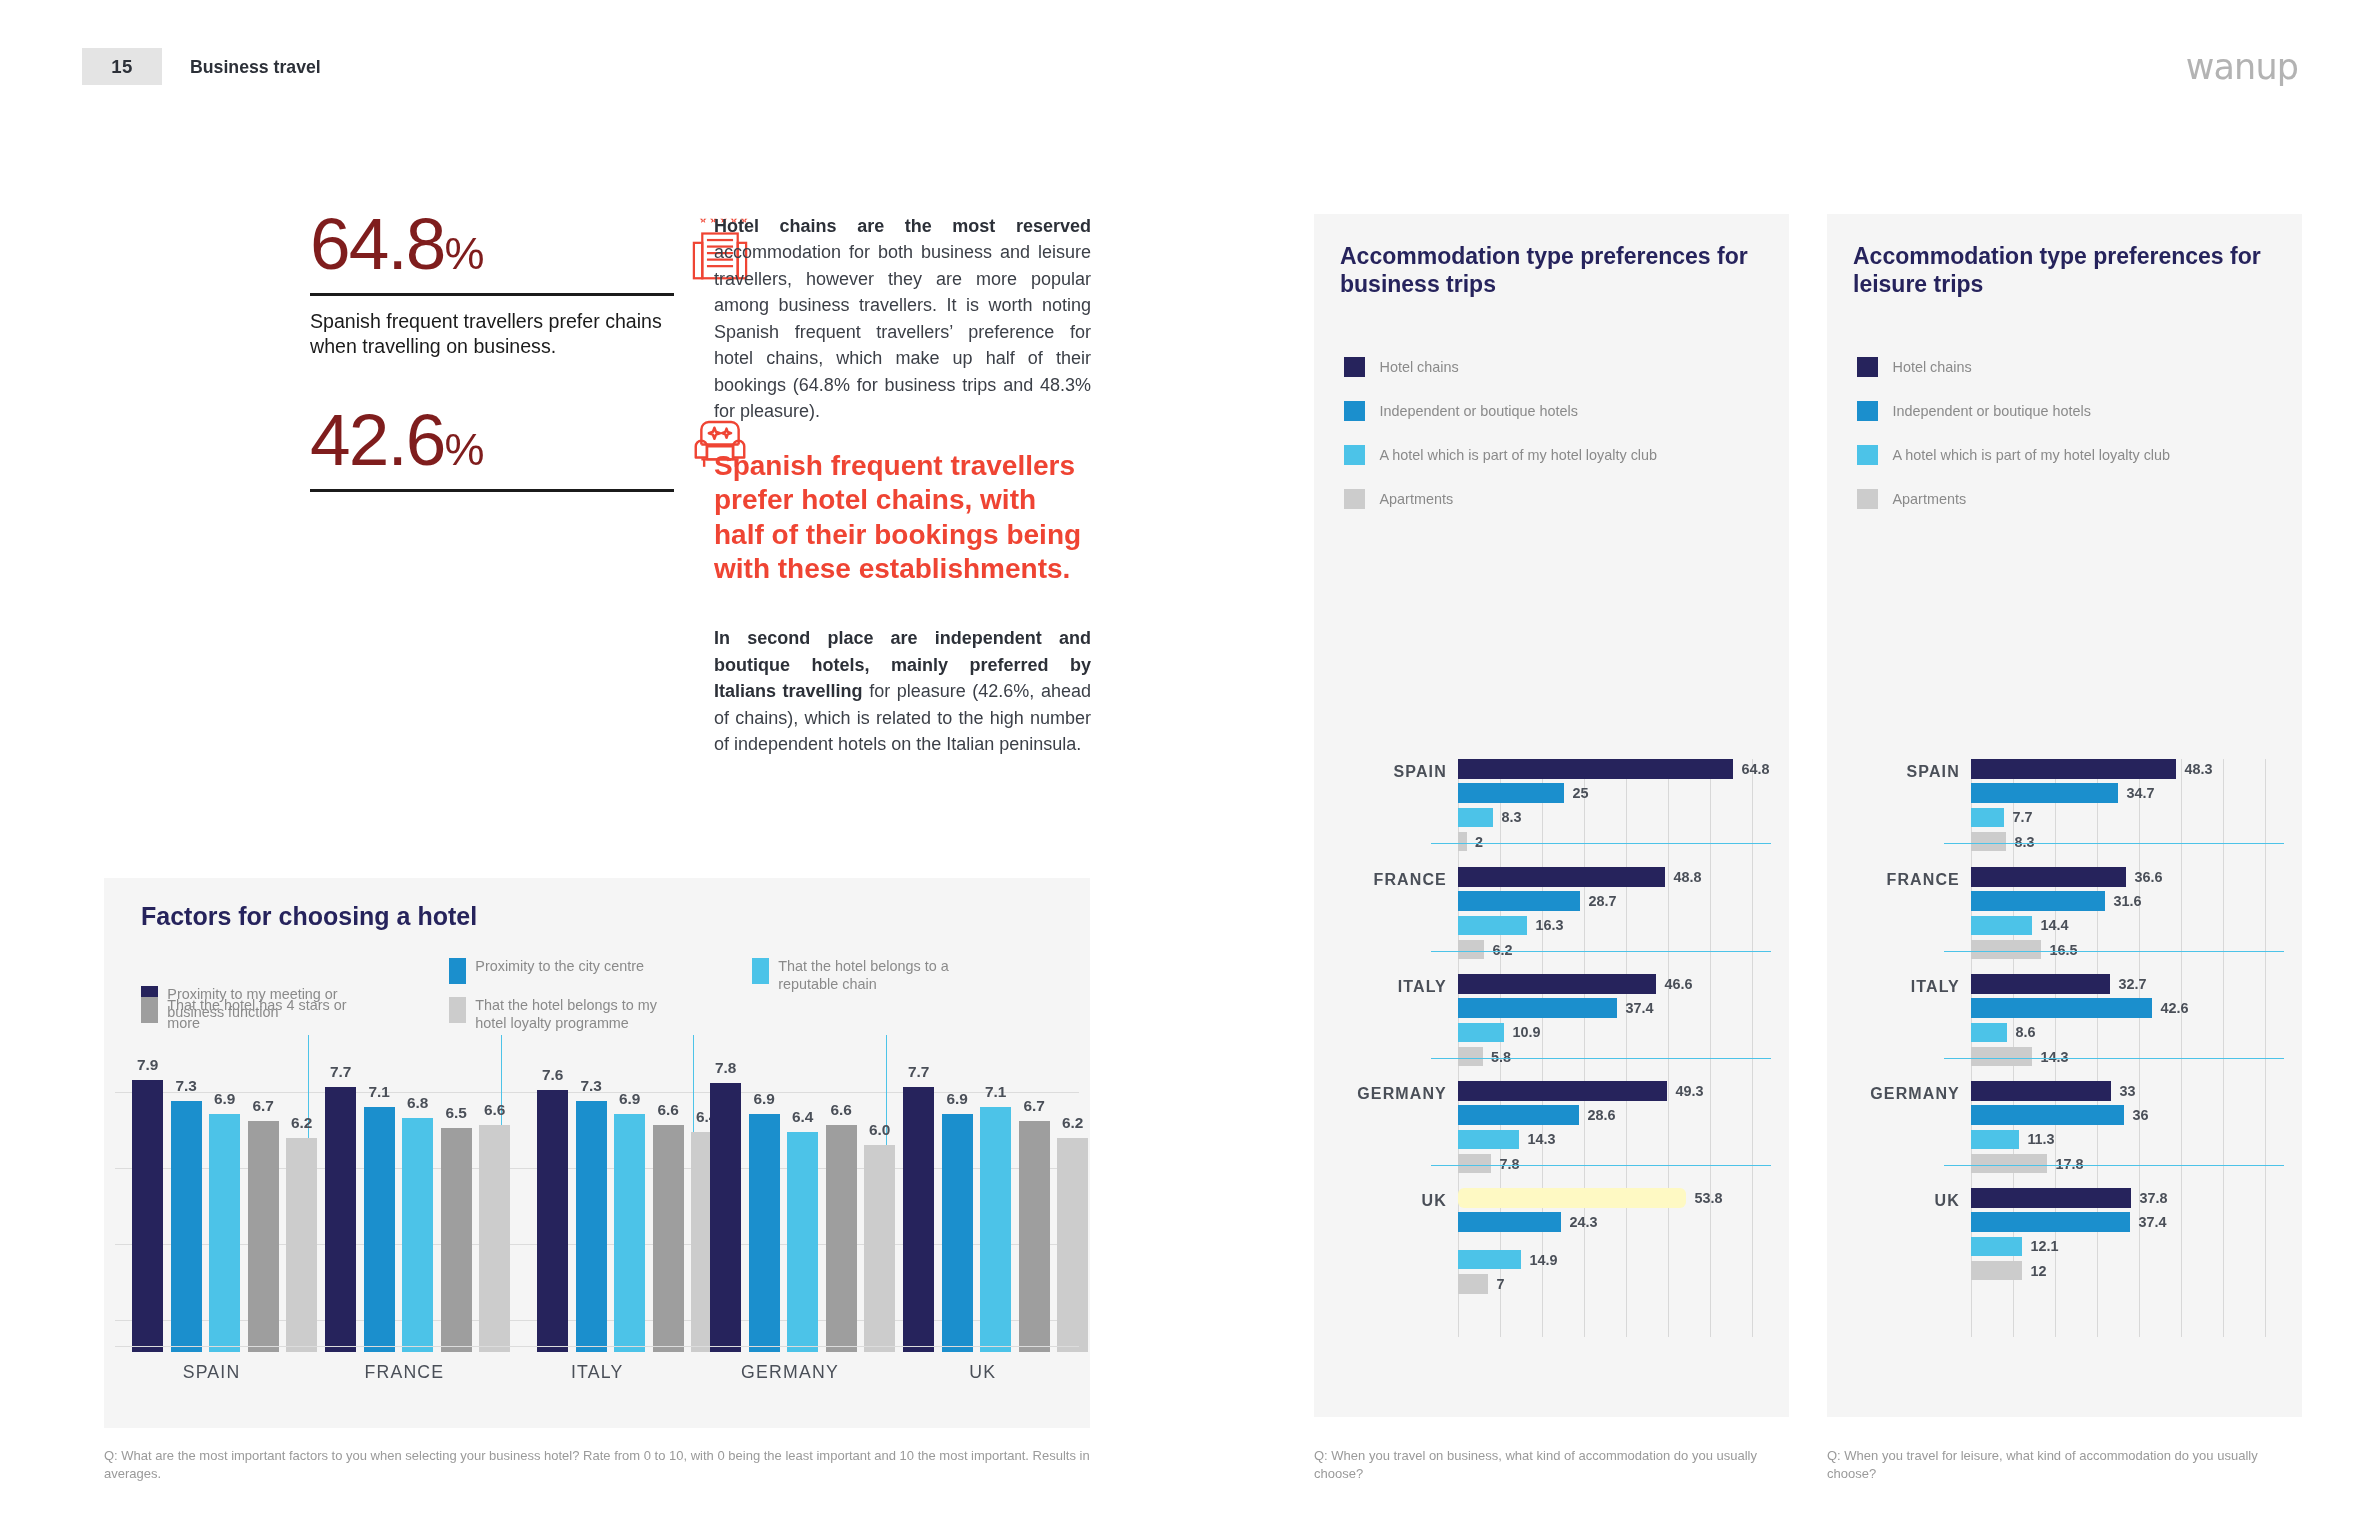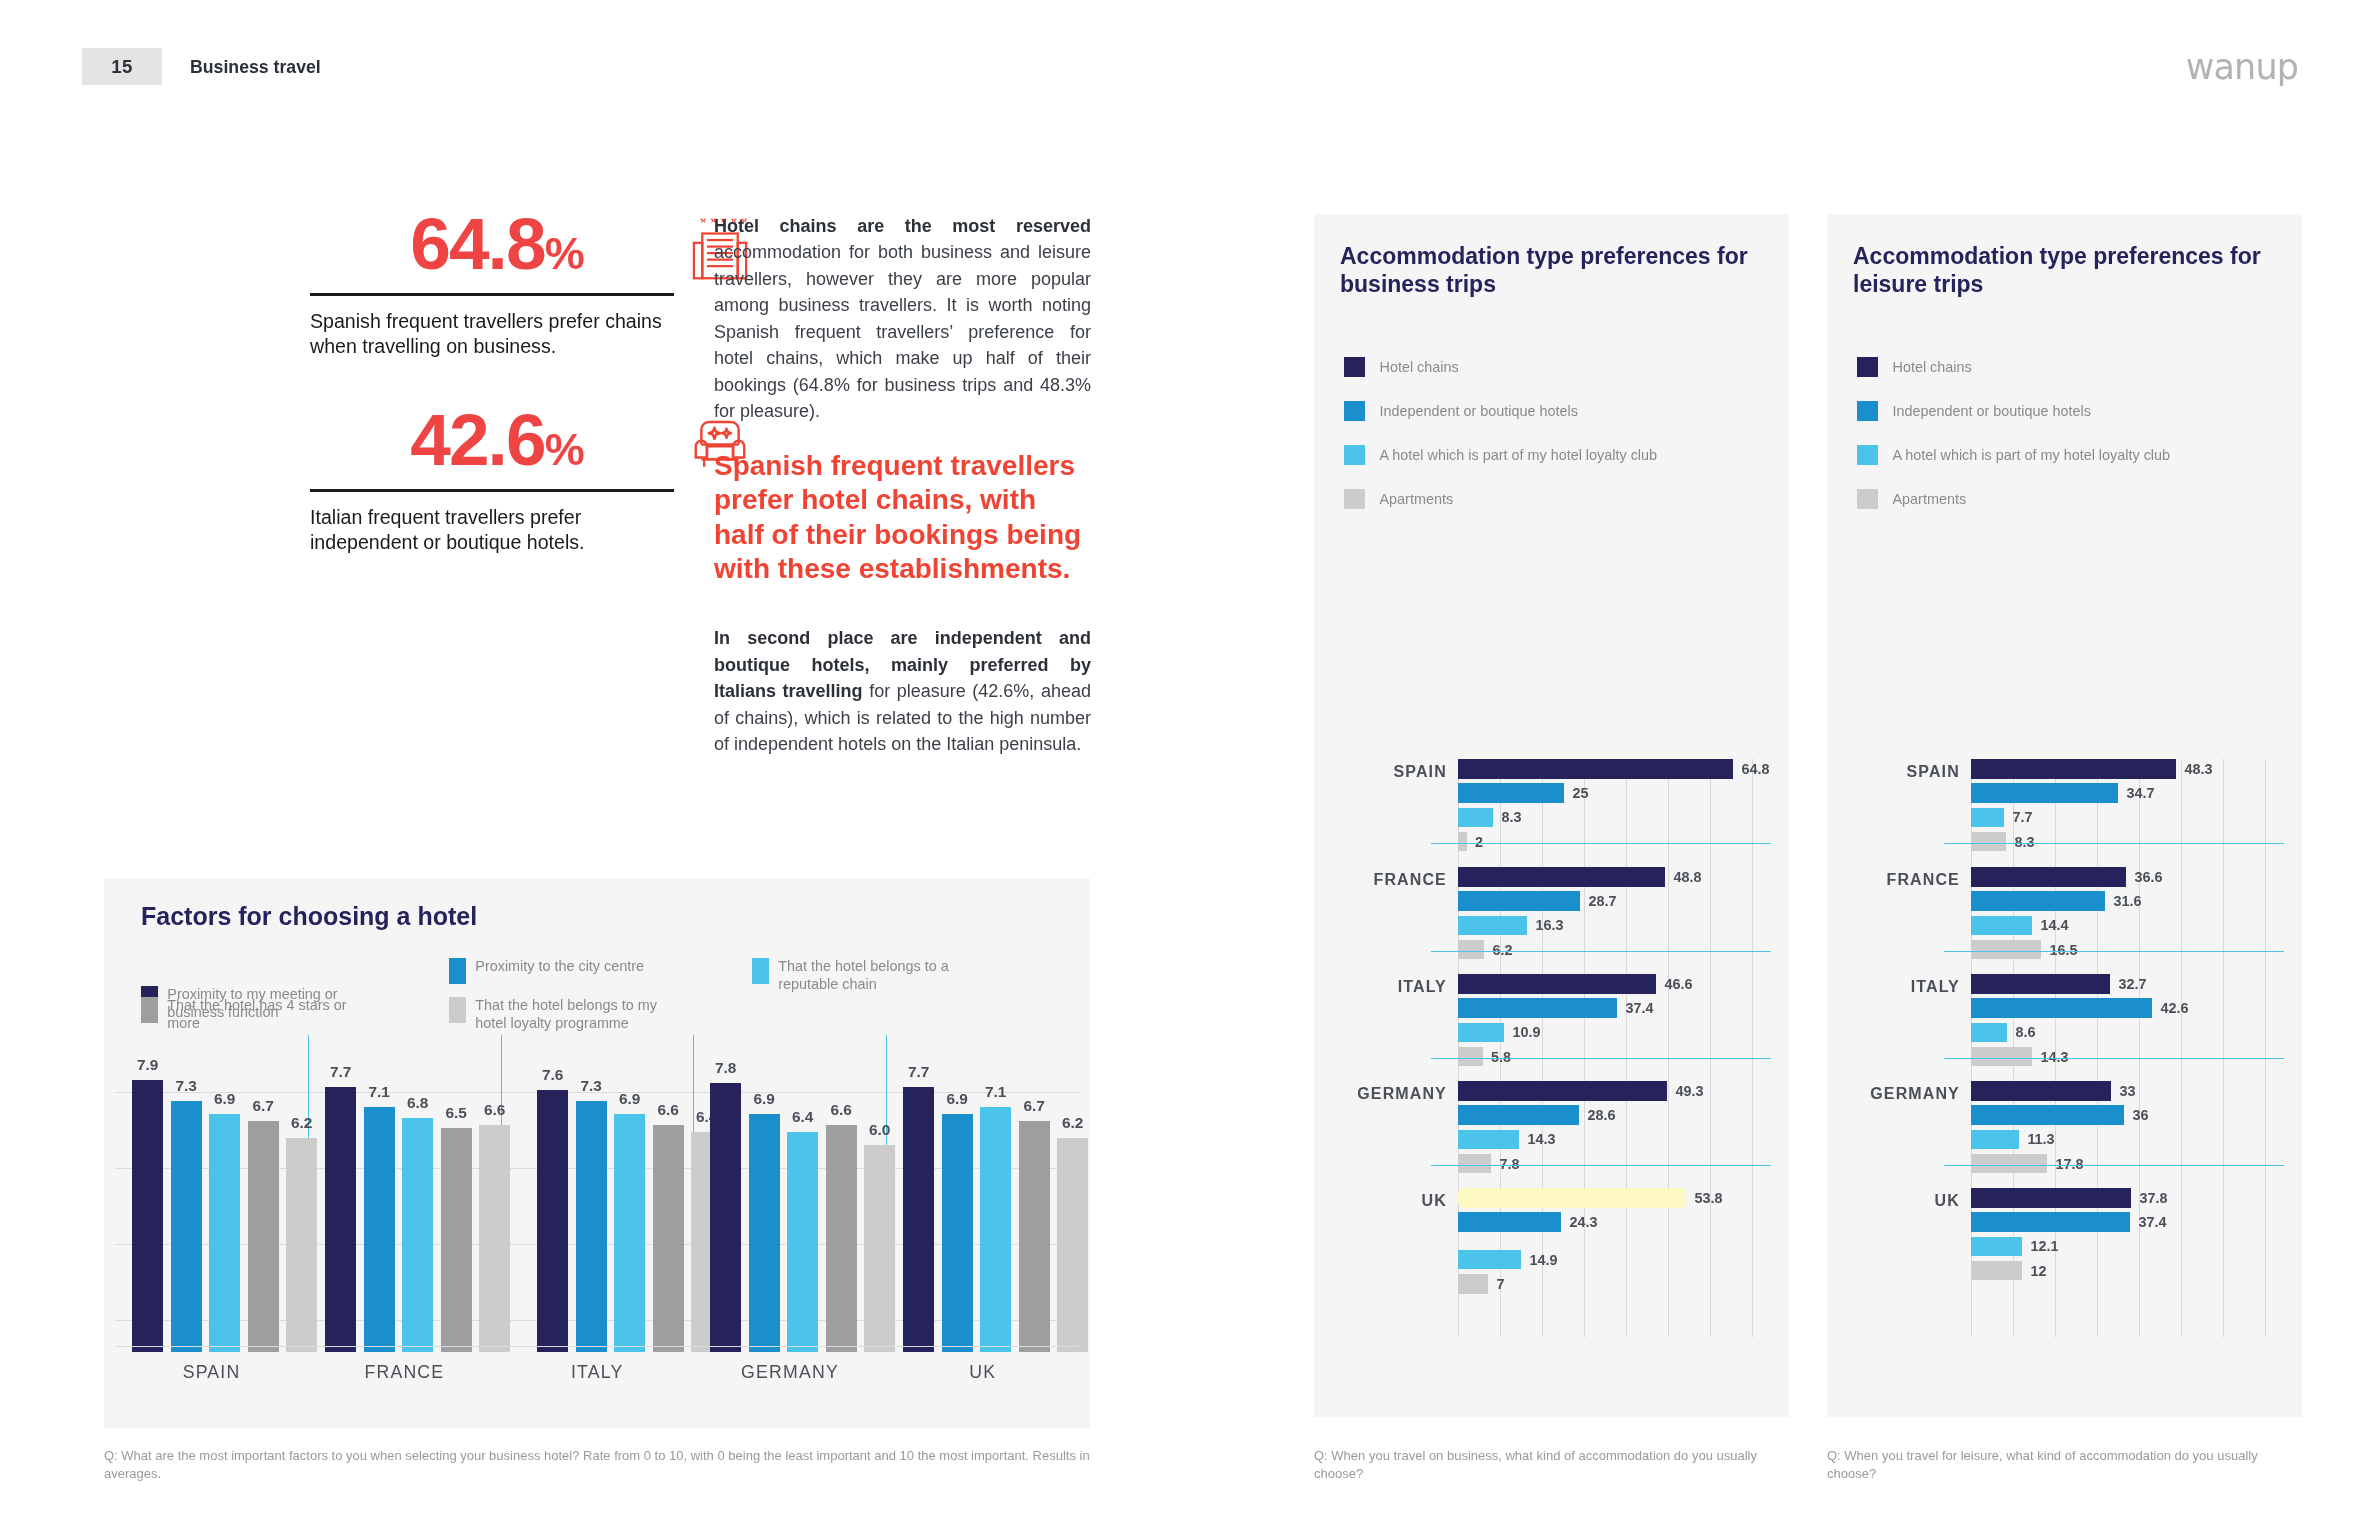--- a/index.html
+++ b/index.html
@@ -26,22 +26,22 @@
     position: absolute; right: 79px; top: 47px;
     font-size: 35px; color: #b3b3b3; letter-spacing: -0.9px;
     font-family: "DejaVu Sans", sans-serif; font-weight: 400;
   }
 
   
   .stat-block { position: absolute; width: 373px; }
   .stat-1 { left: 310px; top: 207px; }
   .stat-2 { left: 310px; top: 403px; }
   .stat-number {
-    font-size: 73px; font-weight: bold; color: #ef4444;
-    letter-spacing: -1.9px; line-height: 1; white-space: nowrap; text-align: center;
+    font-size: 73px; font-weight: normal; color: #7f1d1d;
+    letter-spacing: -1.9px; line-height: 1; white-space: nowrap;
   }
   .stat-number .pct { font-size: 45px; }
   .stat-rule { width: 364px; height: 2.8px; background: #1b1b1b; margin-top: 13px; }
   .stat-caption {
     margin-top: 13px; font-size: 19.6px; line-height: 1.28; color: #1b1b1b; width: 364px;
   }
   .stat-icon { position: absolute; right: -67px; top: 5.6px; width: 60px; height: 69px; }
 
   
   .textcol { position: absolute; left: 714px; top: 213px; width: 377px; }
@@ -148,21 +148,20 @@
         <line x1="18" y1="57" x2="46" y2="57"></line>
       </g>
     </svg>
   </div>
 
   <div class="stat-block stat-2">
     <div class="stat-number">
       <span>42.6</span><span class="pct">%</span>
     </div>
     <div class="stat-rule"></div>
-    <div class="stat-caption">Italian frequent travellers prefer independent or boutique hotels.</div>
     <svg class="stat-icon" viewBox="0 0 64 74">
       <g fill="none" stroke="#ef4433" stroke-width="2.6" stroke-linejoin="round">
         <path d="M12 38 V22 a8 8 0 0 1 8-8 h24 a8 8 0 0 1 8 8 v16"></path>
         <path d="M12 38 h40"></path>
         <path d="M6 40 a6 6 0 0 1 6-6 a6 6 0 0 1 6 6 v12 h-12z"></path>
         <path d="M46 40 a6 6 0 0 1 6-6 a6 6 0 0 1 6 6 v12 h-12z"></path>
         <path d="M18 40 h28 v14 H18z"></path>
         <line x1="12" y1="54" x2="52" y2="54"></line>
         <line x1="15" y1="54" x2="15" y2="62"></line>
         <line x1="49" y1="54" x2="49" y2="62"></line>

